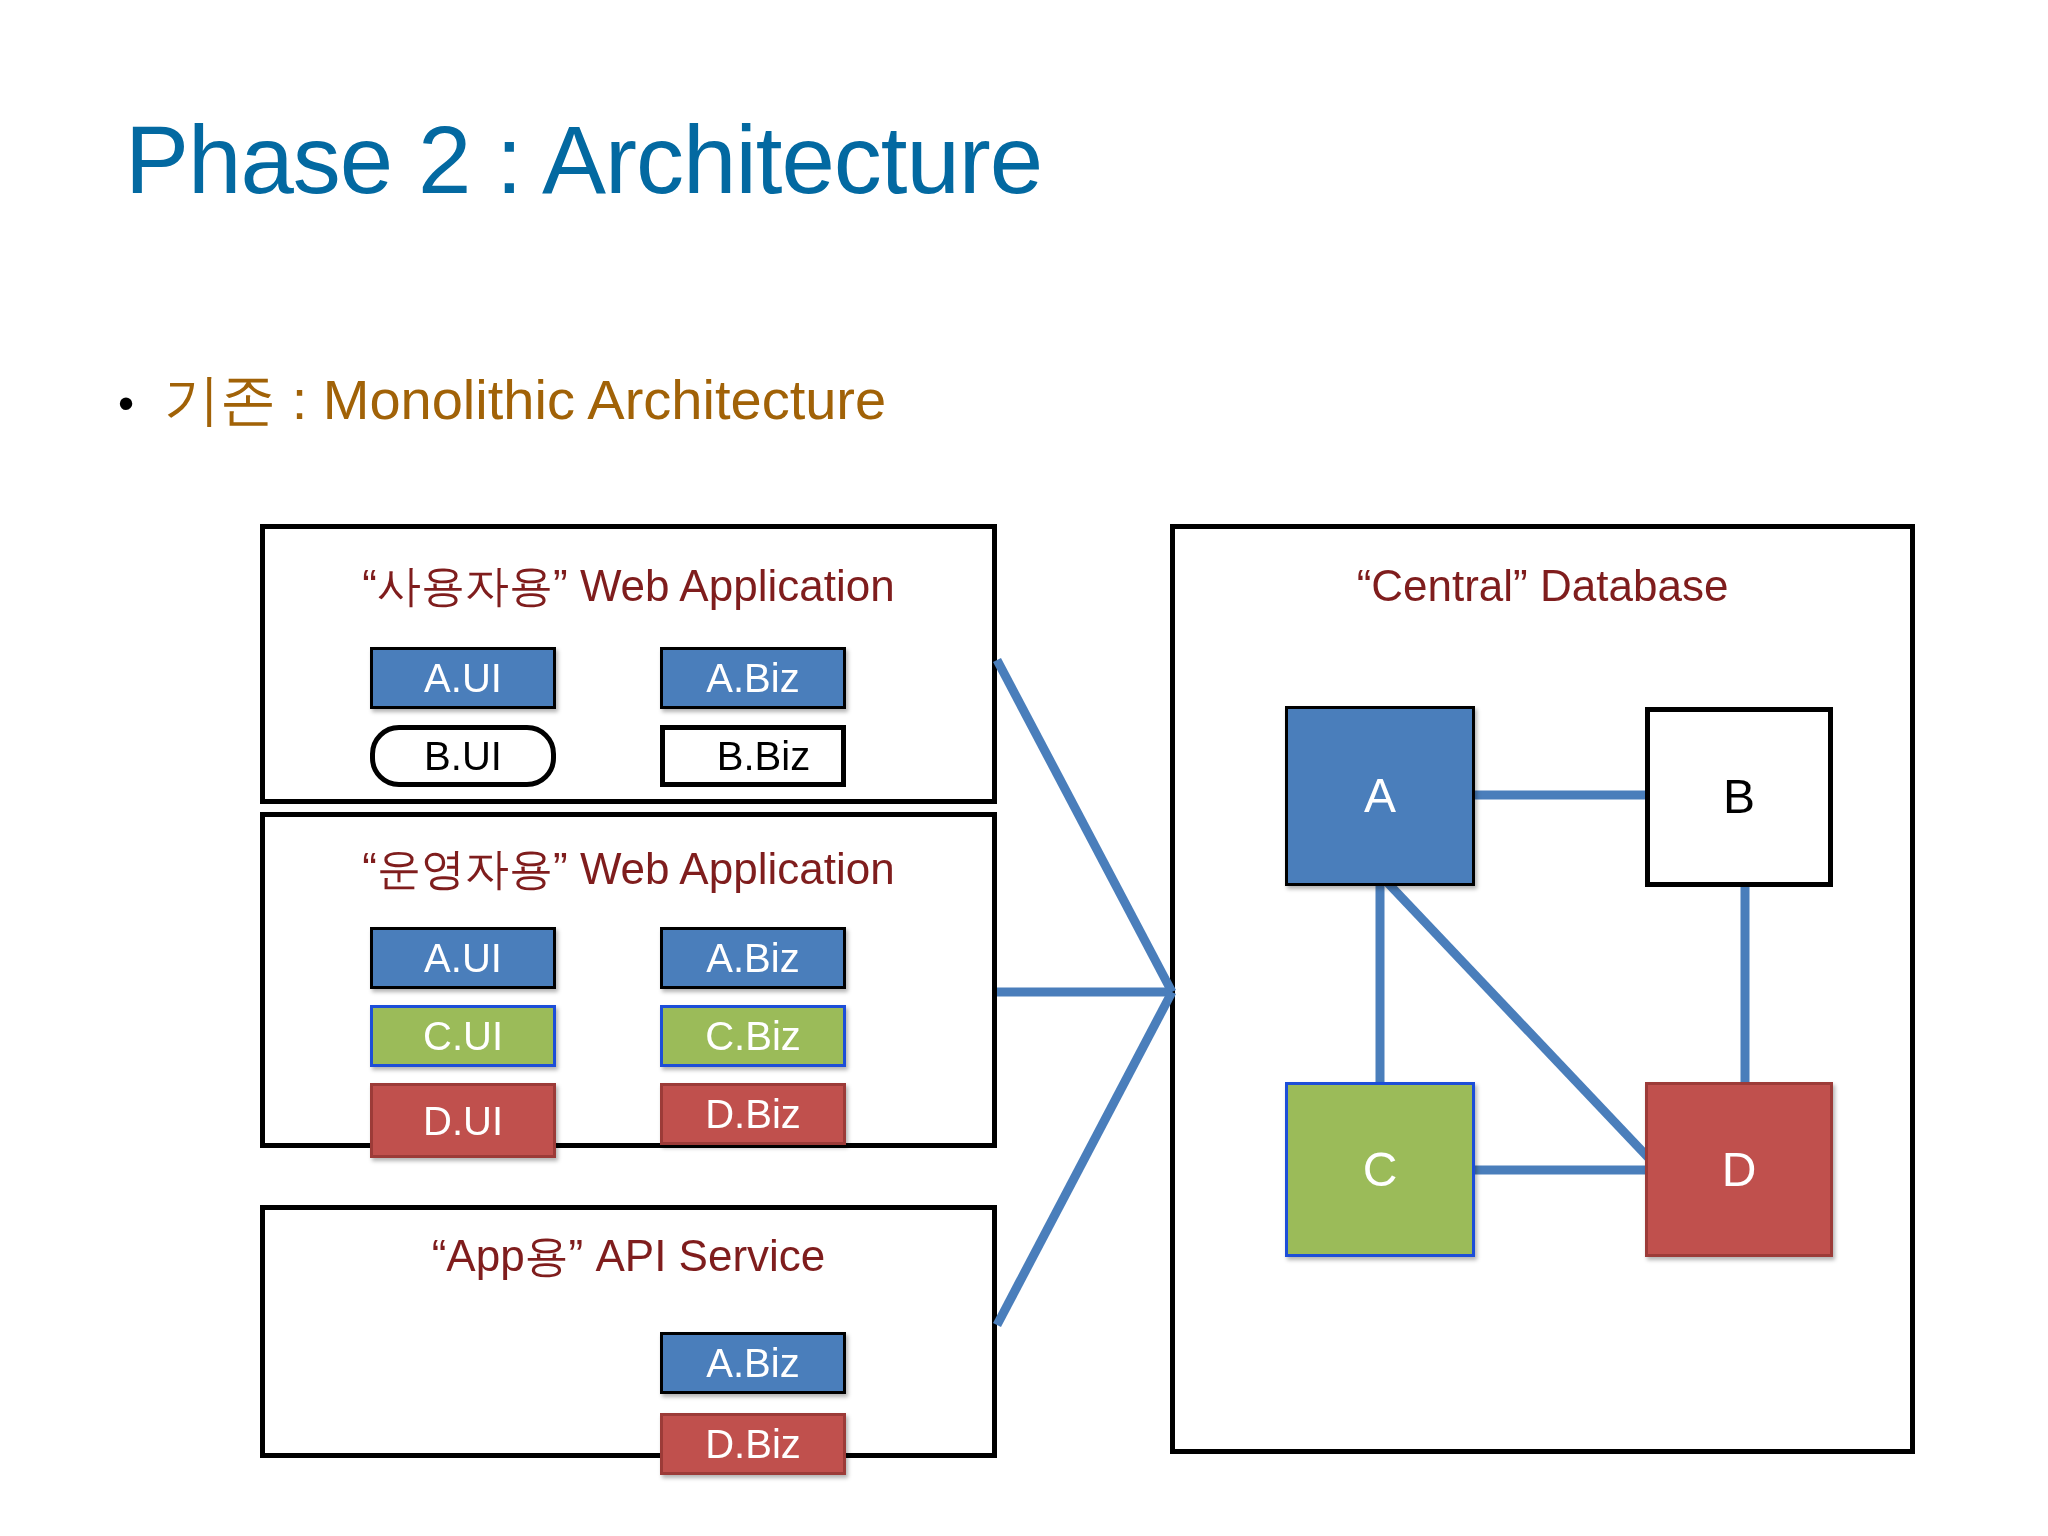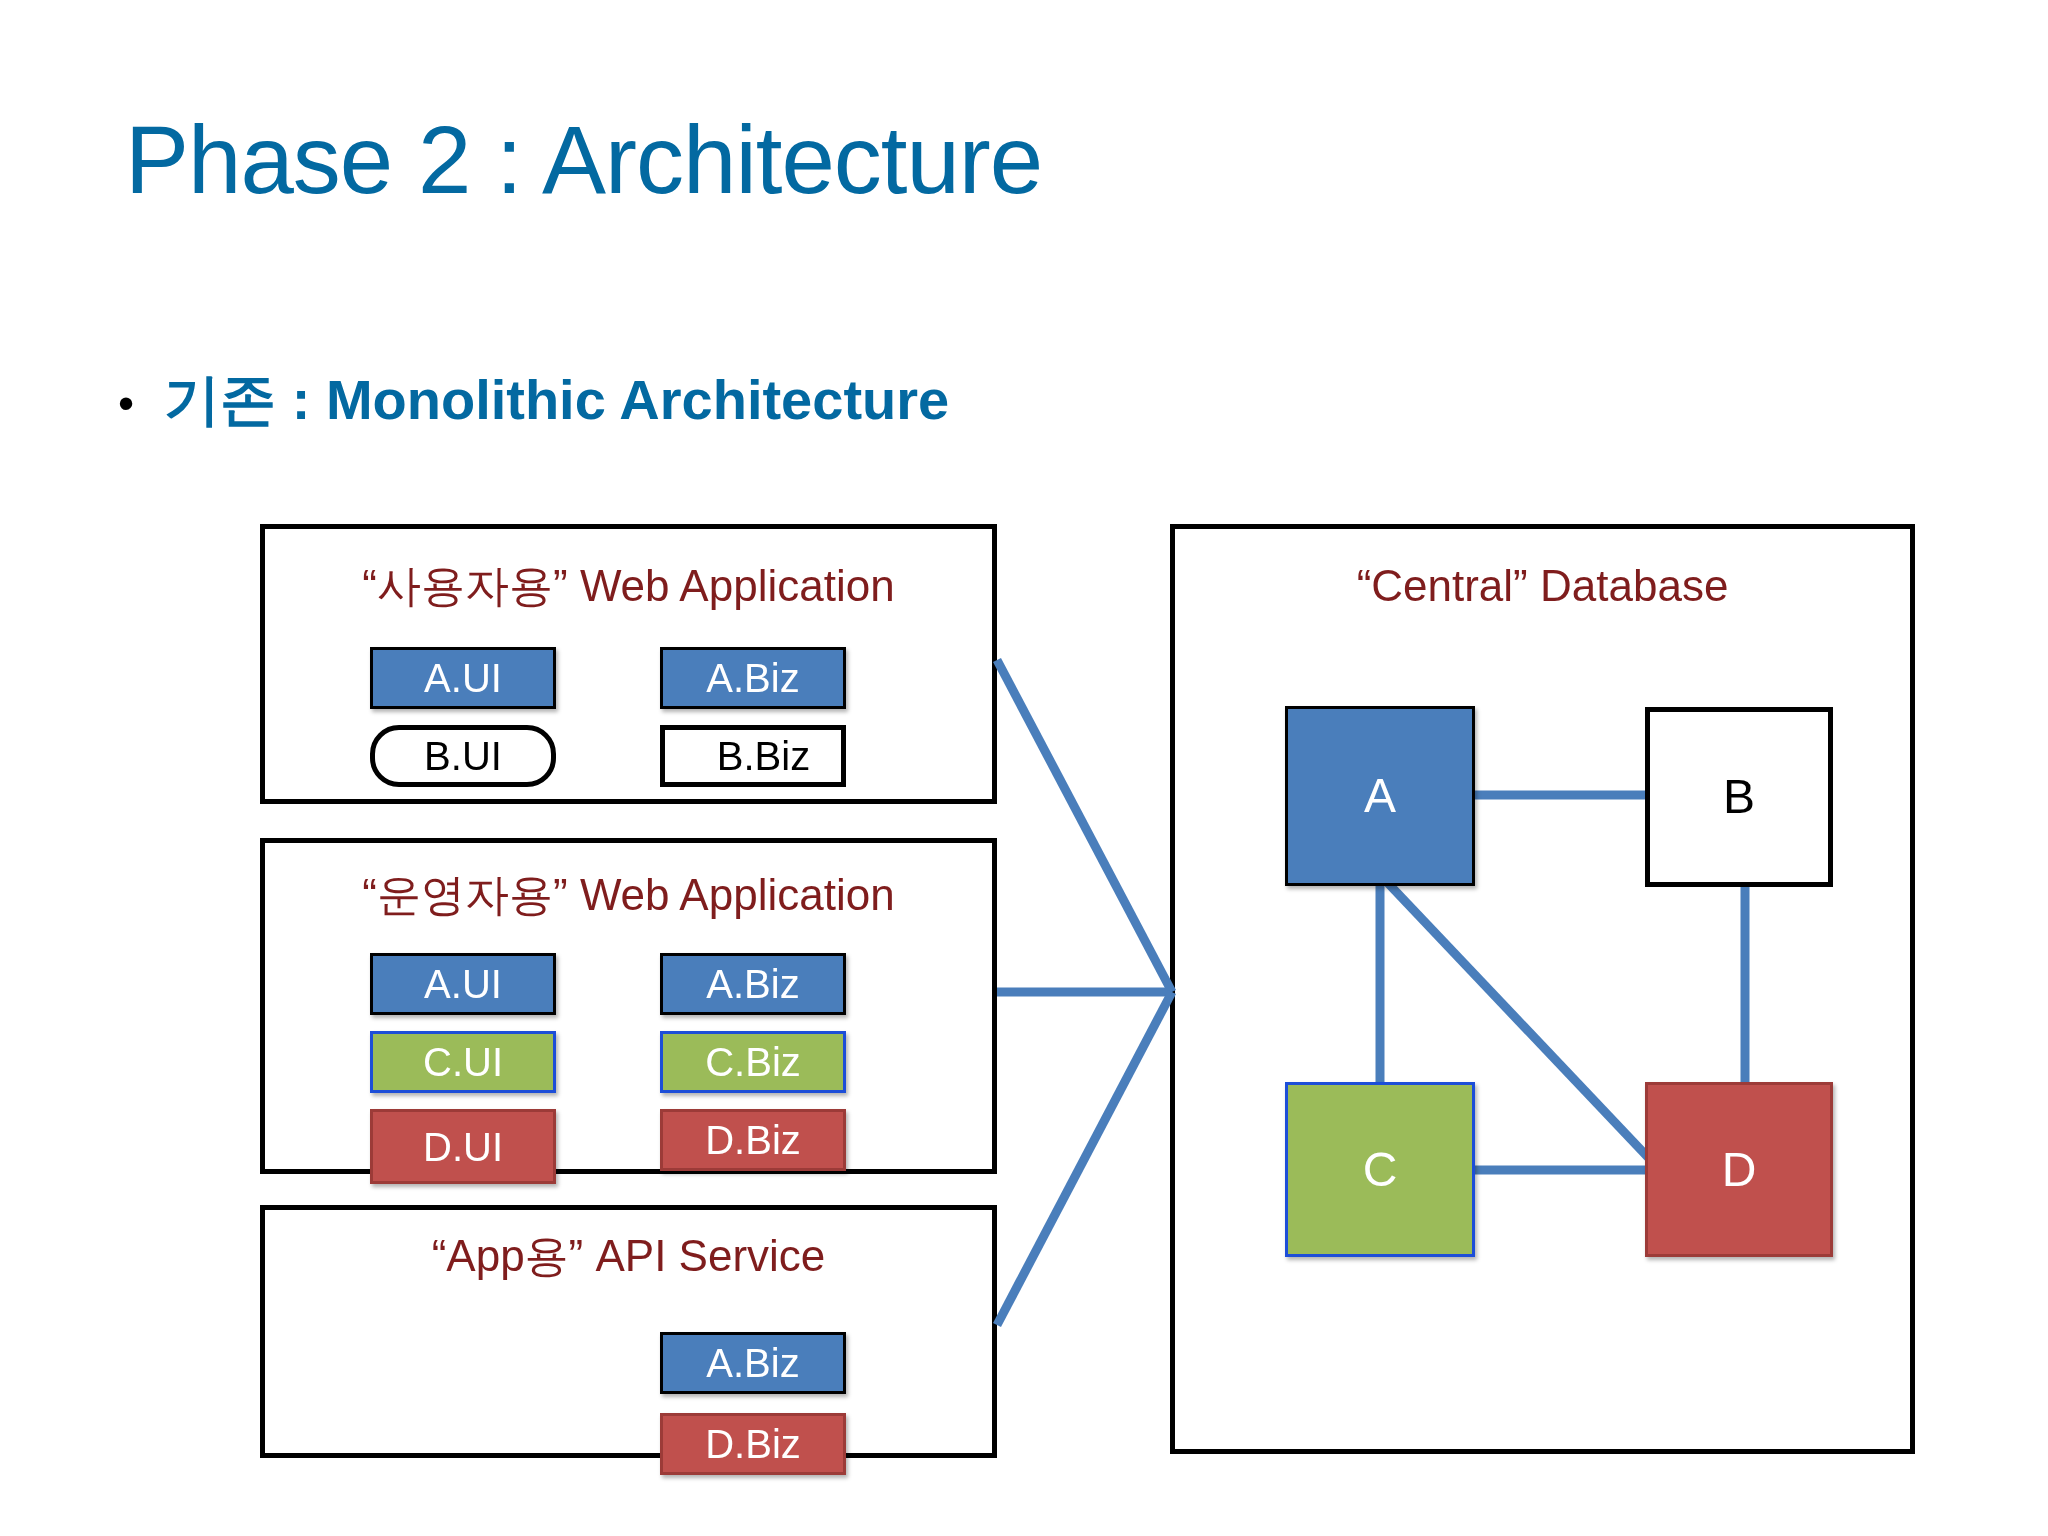--- a/index.html
+++ b/index.html
@@ -40,22 +40,21 @@
   }
   #bullet-marker {
     font-size: 46px;
     line-height: 1;
     margin-right: 30px;
     color: #000;
   }
   #bullet-text {
     font-size: 56px;
     line-height: 1;
-    color: #0369a1;
-    font-weight: bold;
+    color: #a16207;
   }
 
   
   .group-box {
     position: absolute;
     box-sizing: border-box;
     border: 5px solid #000000;
     background: #ffffff;
   }
   .group-title {
@@ -139,21 +138,21 @@
 <div class="group-box" style="left:260px; top:524px; width:737px; height:280px;">
   <div class="group-title" style="top:35px;">“사용자용” Web Application</div>
 
   <div class="chip chip-blue" style="left:105px; top:118px; width:186px; height:62px;">A.UI</div>
   <div class="chip chip-white" style="left:105px; top:196px; width:186px; height:62px;border-radius:29px;">B.UI</div>
 
   <div class="chip chip-blue" style="left:395px; top:118px; width:186px; height:62px;">A.Biz</div>
   <div class="chip chip-white" style="left:395px; top:196px; width:186px; height:62px;padding-left:21px;">B.Biz</div>
 </div>
 
-<div class="group-box" style="left:260px; top:838px; width:737px; height:336px;">
+<div class="group-box" style="left:260px; top:812px; width:737px; height:336px;">
   <div class="group-title" style="top:30px;">“운영자용” Web Application</div>
 
   <div class="chip chip-blue" style="left:105px; top:110px; width:186px; height:62px;">A.UI</div>
   <div class="chip chip-green" style="left:105px; top:188px; width:186px; height:62px;">C.UI</div>
   <div class="chip chip-red" style="left:105px; top:266px; width:186px; height:75px;">D.UI</div>
 
   <div class="chip chip-blue" style="left:395px; top:110px; width:186px; height:62px;">A.Biz</div>
   <div class="chip chip-green" style="left:395px; top:188px; width:186px; height:62px;">C.Biz</div>
   <div class="chip chip-red" style="left:395px; top:266px; width:186px; height:62px;">D.Biz</div>
 </div>

